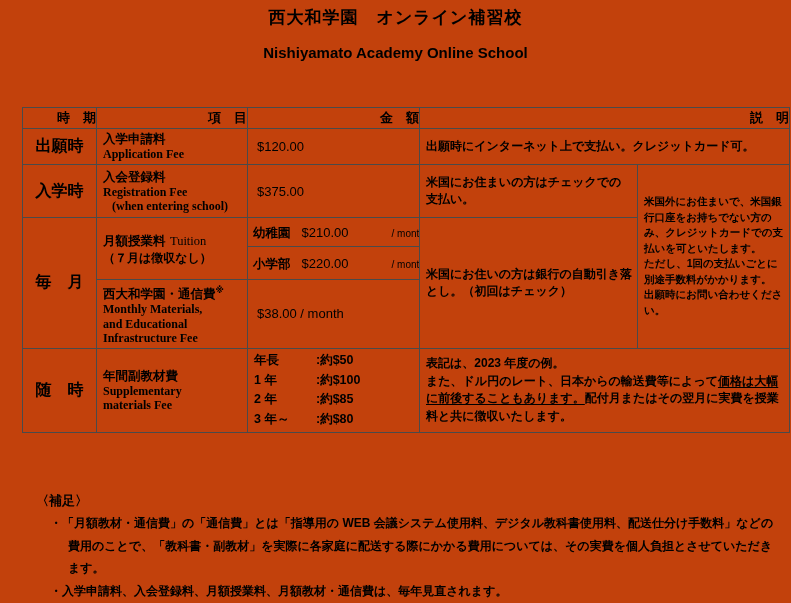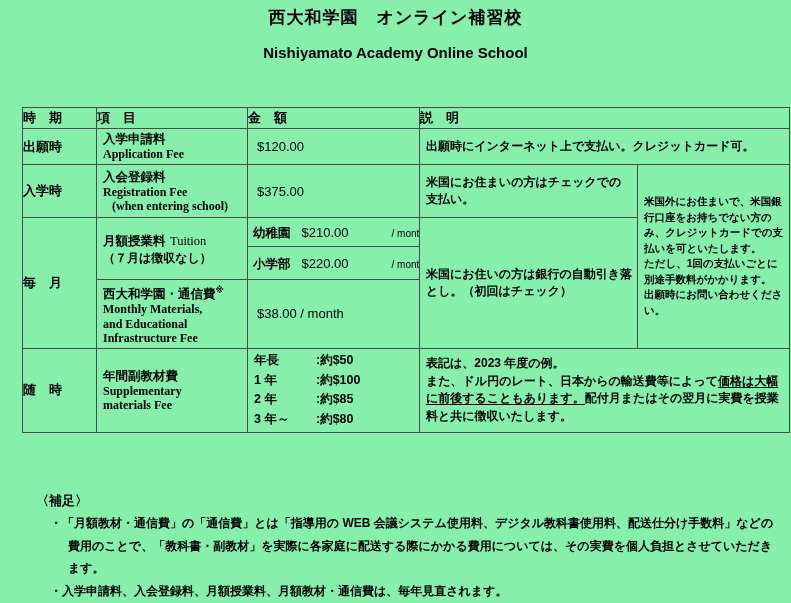--- a/index.html
+++ b/index.html
@@ -1,30 +1,30 @@
 <!DOCTYPE html>
 <html><head>
 <meta charset="utf-8">
 <style>
   * { margin:0; padding:0; box-sizing:border-box; }
   html,body { background:#ffffff; }
   body { width:791px; height:603px; font-family:"Liberation Sans","DejaVu Sans",sans-serif; color:#000; }
-  .page { position:relative; width:791px; height:603px; background:#86efac; overflow:hidden; }
+  .page { position:relative; width:791px; height:603px; background:#c2410c; overflow:hidden; }
 
   .title-ja { position:absolute; top:7px; left:0; width:100%; text-align:center;
               font-size:17px; font-weight:700; letter-spacing:1px; line-height:22px; }
   .title-en { position:absolute; top:43px; left:0; width:100%; text-align:center;
               font-size:15px; font-weight:700; line-height:20px; }
 
   table.fee { position:absolute; left:22px; top:107px; border-collapse:collapse;
               table-layout:fixed; width:767px; }
   .fee th, .fee td { border:1px solid #4a4a4a; vertical-align:middle; padding:0; overflow:hidden; }
-  .fee th { height:21px; font-size:13px; font-weight:700; text-align:left; }
+  .fee th { height:21px; font-size:13px; font-weight:700; text-align:right; }
 
-  td.period { font-weight:700; font-size:13px; }
+  td.period { text-align:center; font-weight:700; font-size:16px; }
 
   td.item { padding:2px 3px 2px 6px; }
   .jp-label { display:block; font-weight:700; font-size:12.5px; line-height:16px; }
   .jp-inline-label { font-weight:700; font-size:12.5px; }
   .jp-note { display:block; font-weight:600; font-size:12px; line-height:17px; }
   .en { display:block; font-family:"Liberation Serif","DejaVu Serif",serif;
         font-weight:700; font-size:12px; line-height:14.5px; }
   .en-inline { font-family:"Liberation Serif","DejaVu Serif",serif; font-weight:400; font-size:12.5px; }
   .en.indent { padding-left:9px; }
   sup.mark { font-size:8.5px; vertical-align:super; font-weight:700; }

